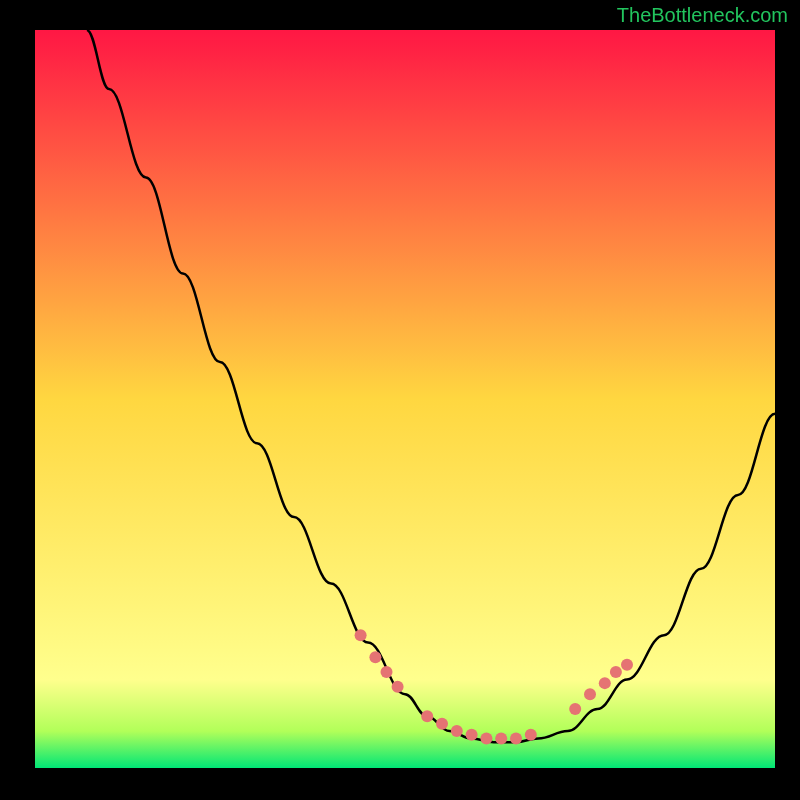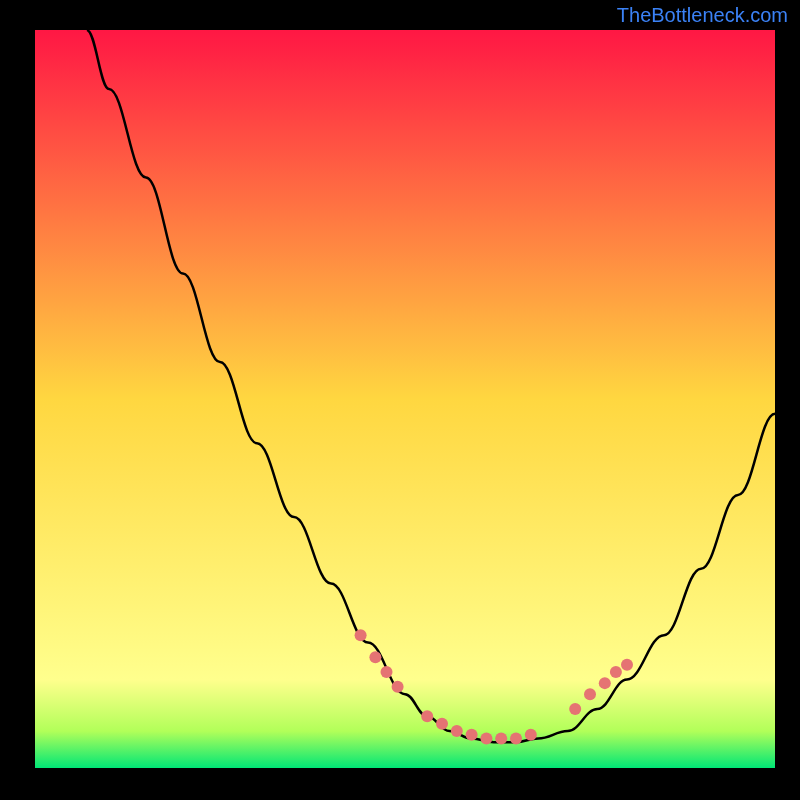--- a/index.html
+++ b/index.html
@@ -8,21 +8,21 @@
     background: #000;
     width: 800px;
     height: 800px;
     position: relative;
     font-family: Arial, sans-serif;
   }
   .watermark {
     position: absolute;
     top: 4px;
     right: 12px;
-    color: #3b82f6;
+    color: #22c55e;
     font-size: 20px;
     font-weight: 500;
     z-index: 10;
   }
   svg {
     display: block;
   }
 </style>
 </head>
 <body>

